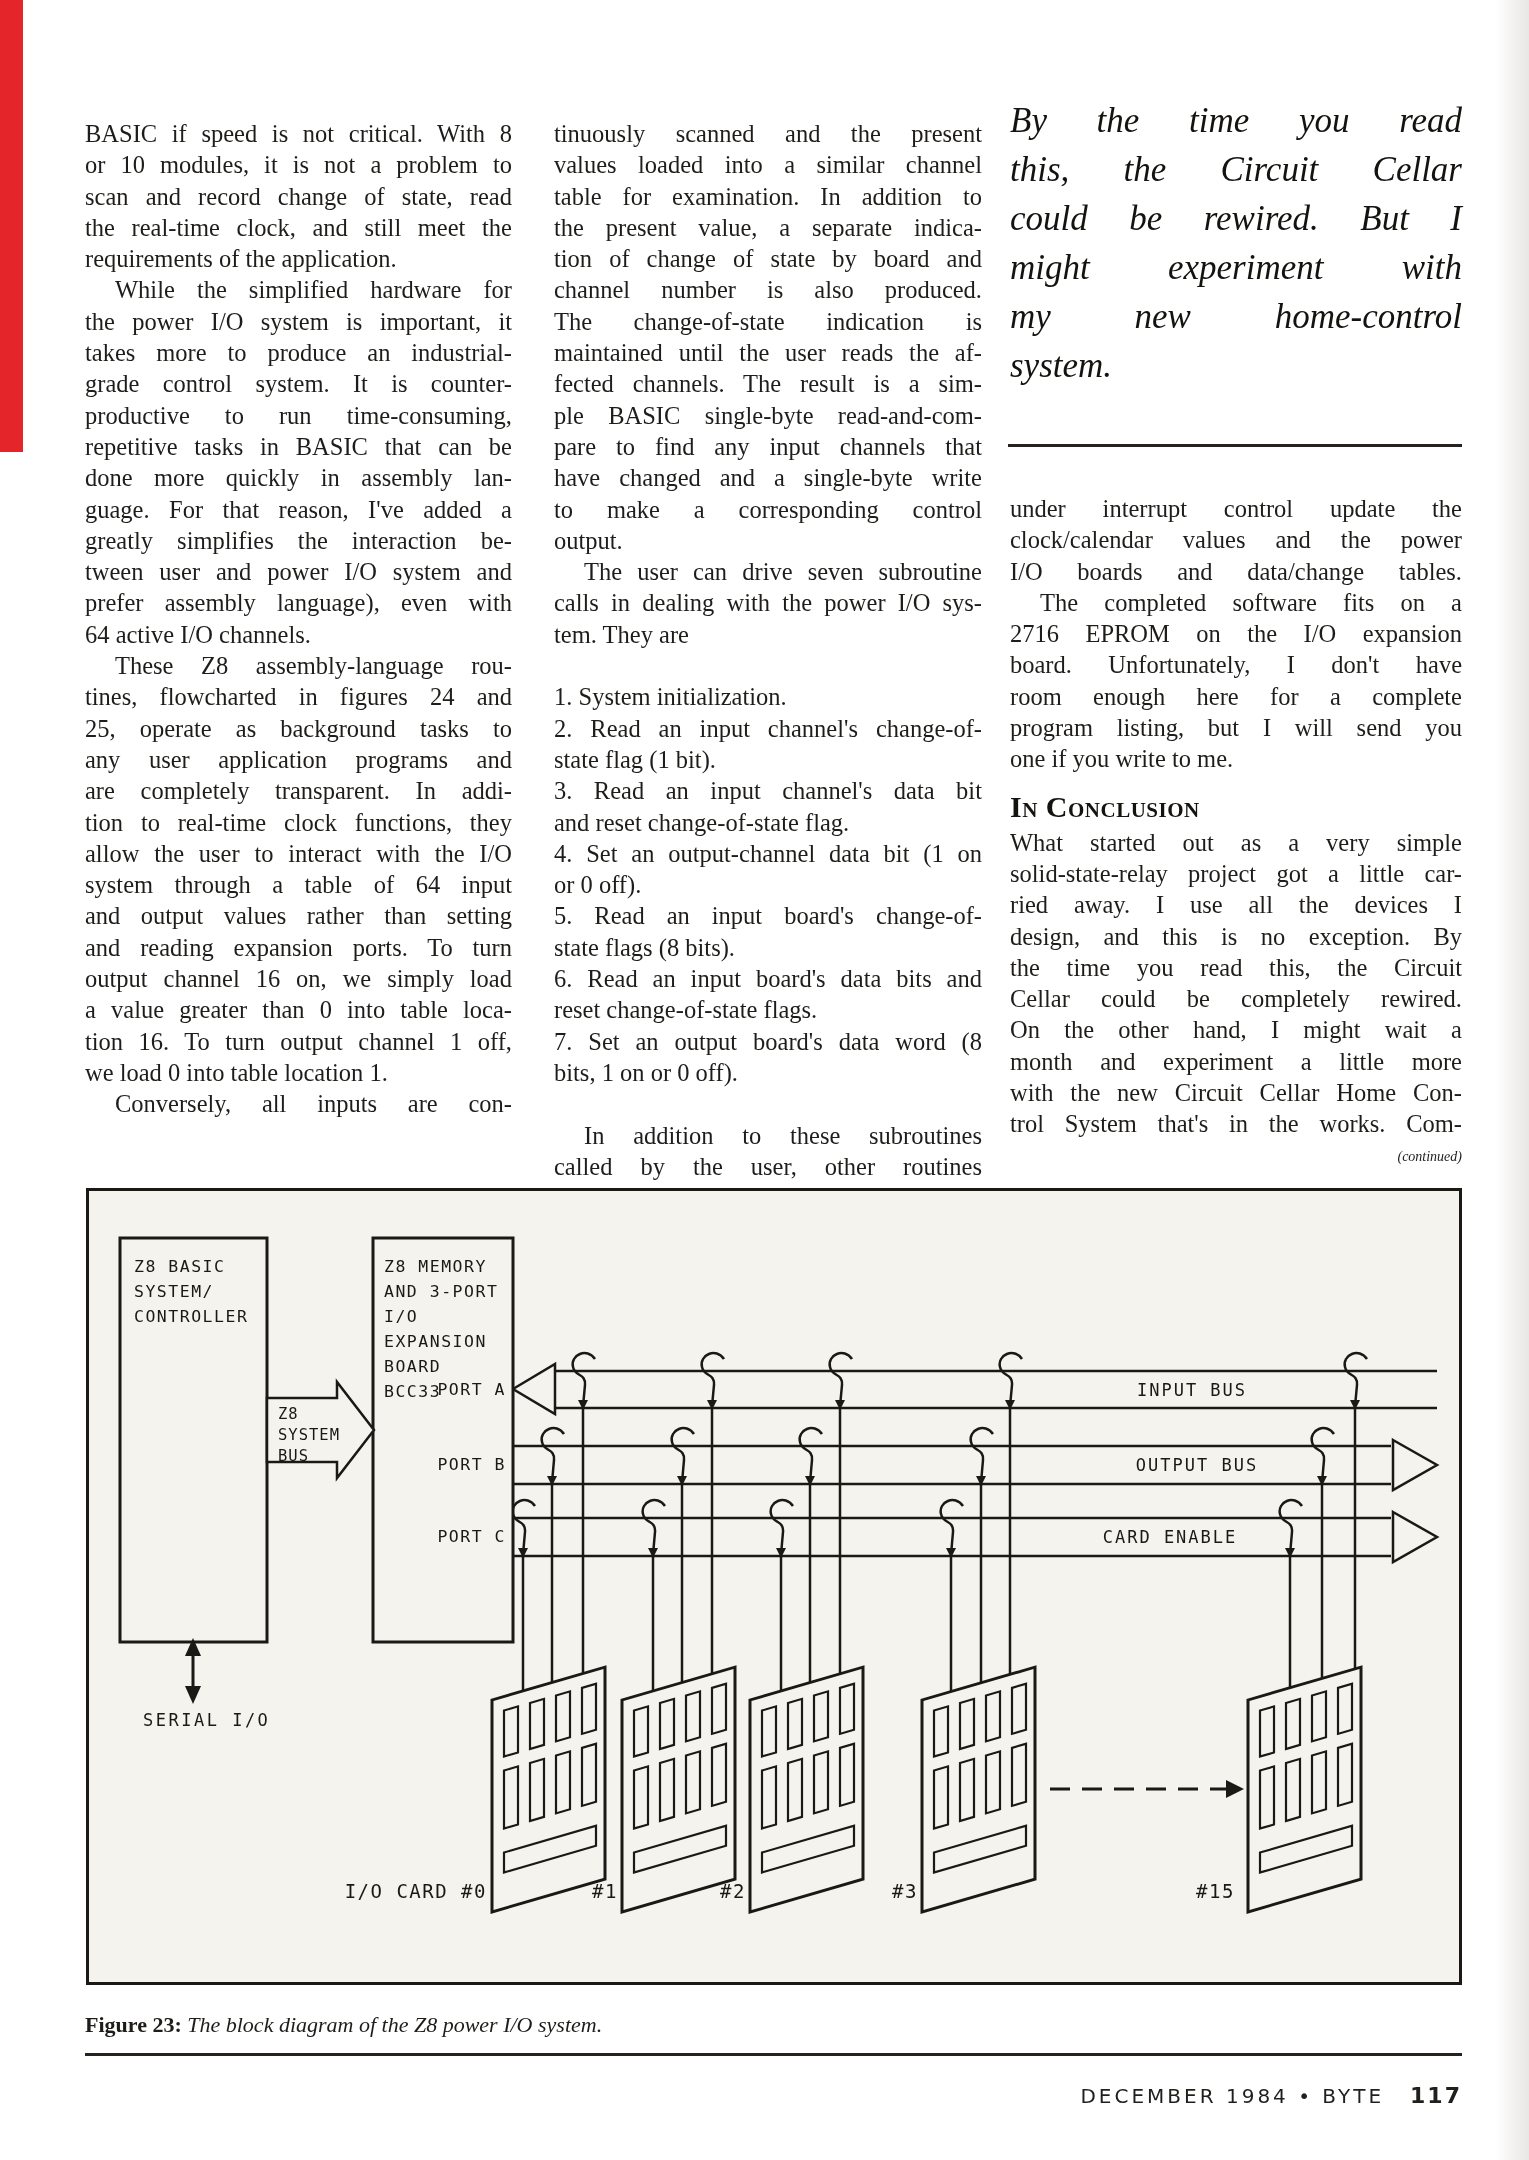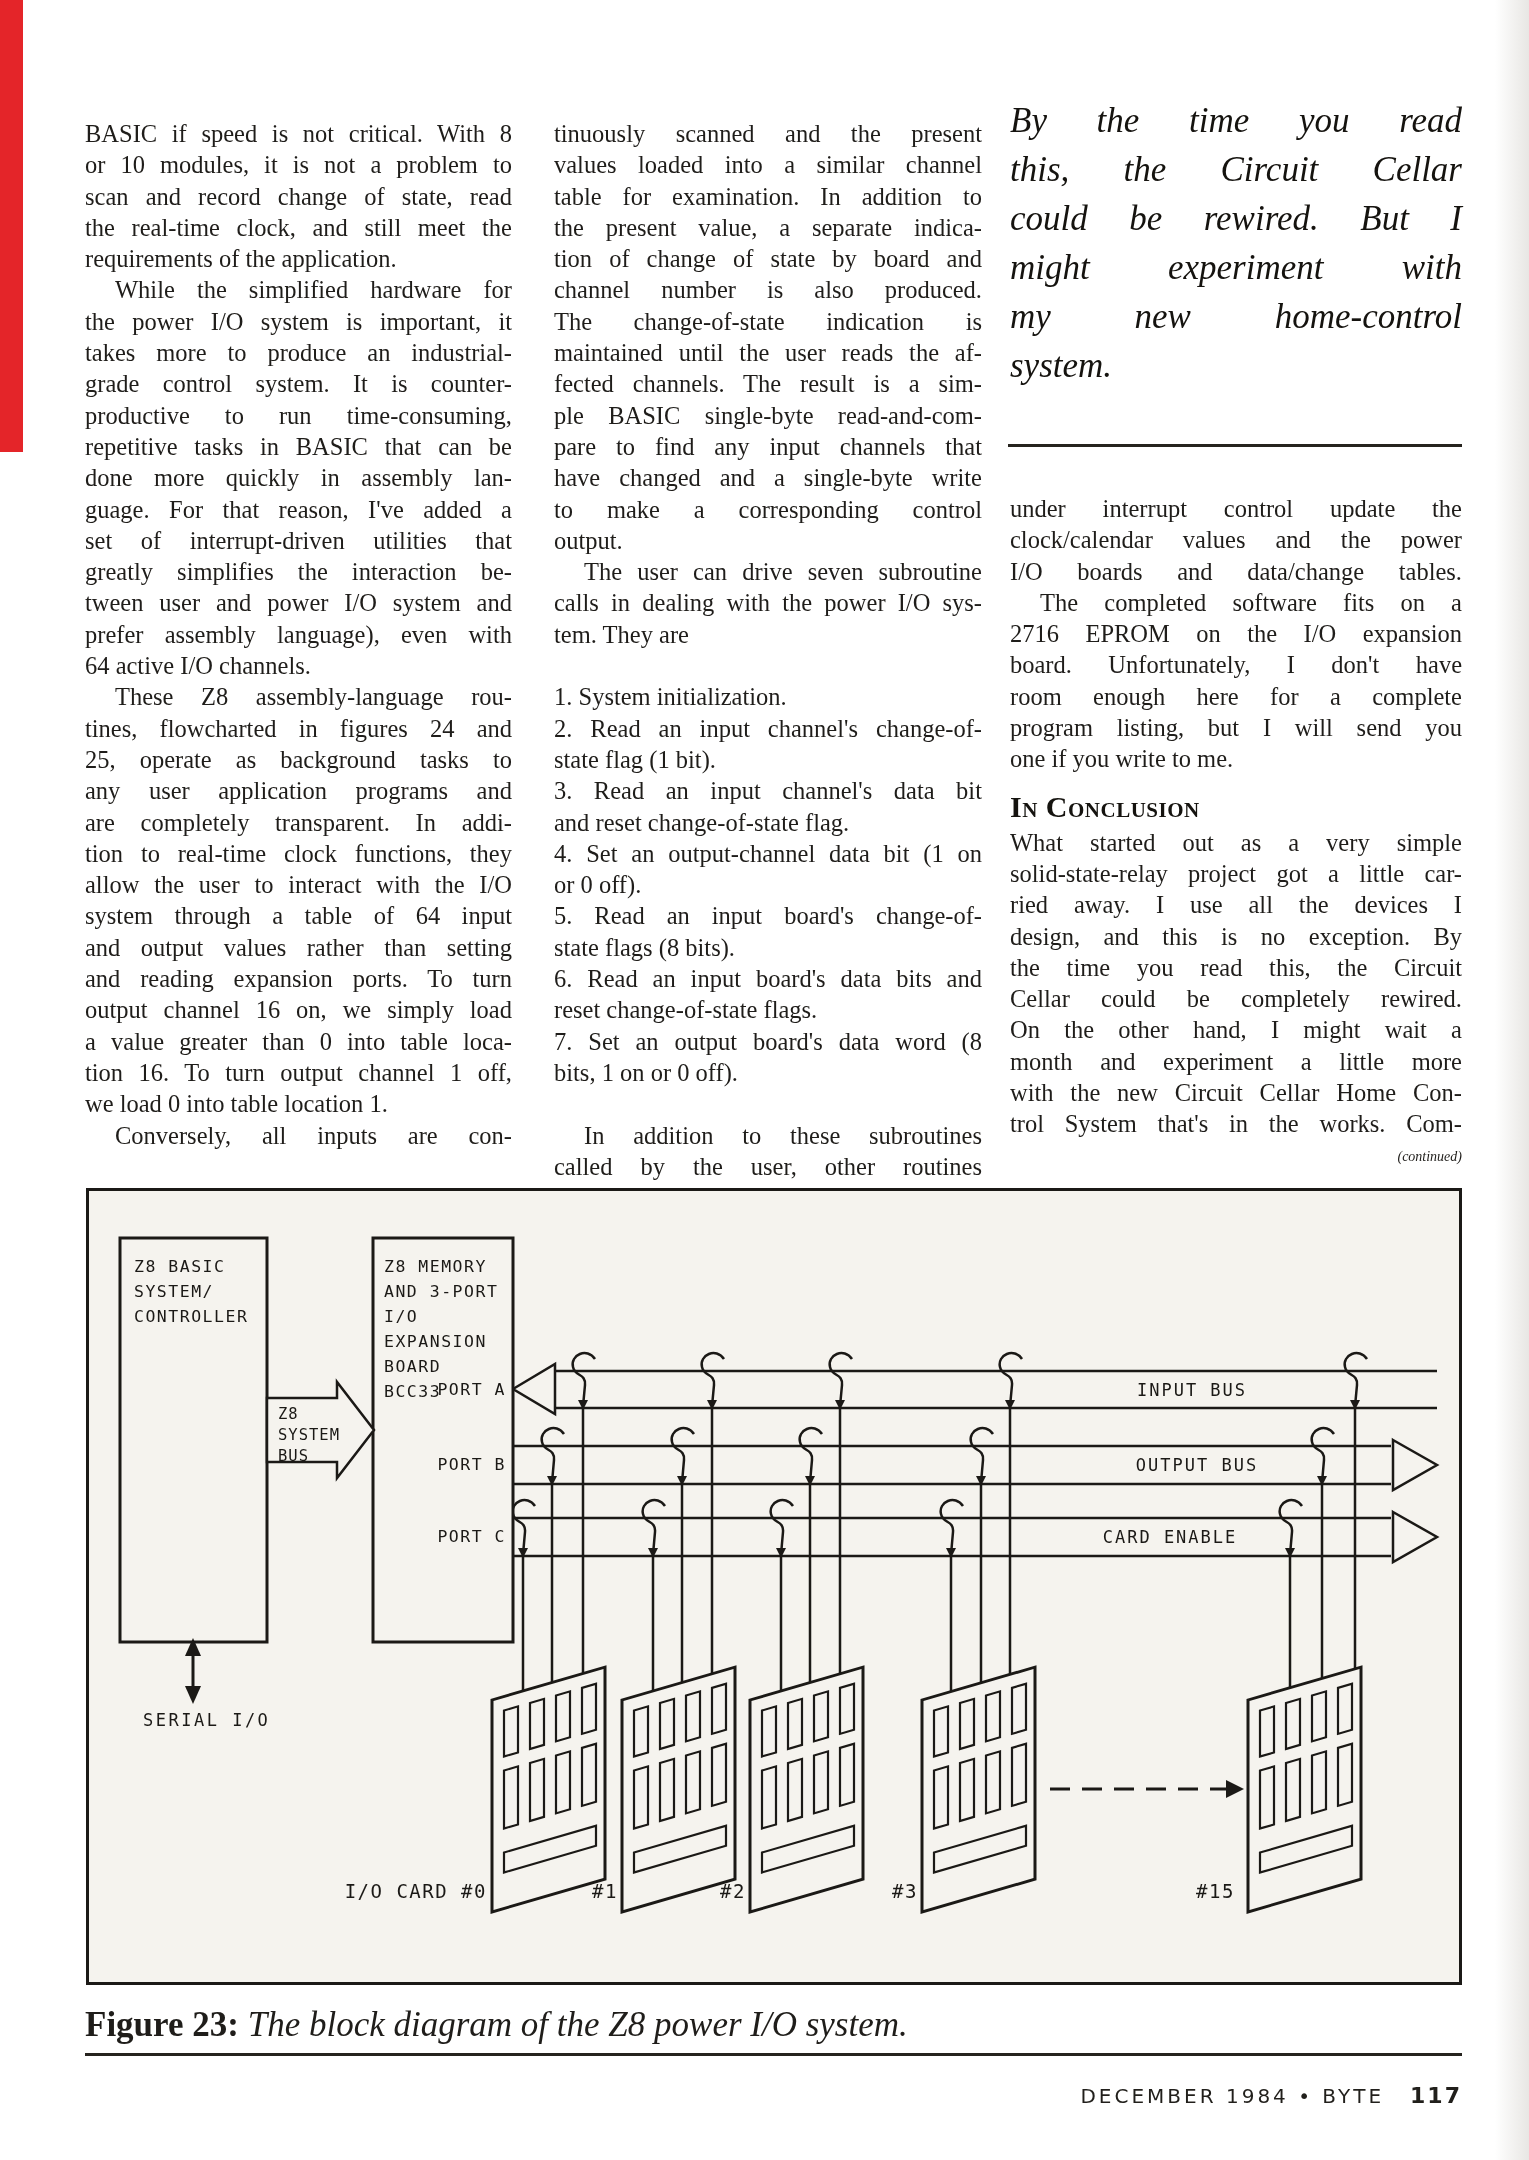--- a/index.html
+++ b/index.html
@@ -21,21 +21,21 @@
   .qline{font-style:italic;font-size:35px;line-height:49px;height:49px;text-align:justify;
          text-align-last:justify;color:#15130f;}
   .qline.nj{text-align-last:left;}
   #quote-rule{position:absolute;left:1008px;top:444px;width:454px;height:3px;background:#26231e;}
   #conclusion-heading{font-variant:small-caps;font-weight:700;font-size:30px;line-height:40px;height:40px;
          margin-top:12px;letter-spacing:0.5px;color:#15130f;}
   #continued{font-style:italic;font-size:14px;line-height:30px;text-align:right;margin-top:2px;}
   #figure-box{position:absolute;left:86px;top:1188px;width:1376px;height:797px;
          border:3px solid #1b1916;box-sizing:border-box;background:#f5f3ee;}
   #diagram{position:absolute;left:0;top:0;}
-  #caption{position:absolute;left:85px;top:2008px;width:1377px;font-size:35px;line-height:34px;}
+  #caption{position:absolute;left:85px;top:2008px;width:1377px;font-size:22px;line-height:34px;}
   #caption b{font-weight:700;font-style:normal;}
   #caption i{font-style:italic;}
   #caption-rule{position:absolute;left:85px;top:2053px;width:1377px;height:3px;background:#26231e;}
   #footer{position:absolute;left:860px;top:2083px;width:602px;text-align:right;
          font-family:"DejaVu Sans",sans-serif;font-size:20px;letter-spacing:3px;color:#211f1b;}
   #footer .pgnum{font-weight:700;font-size:22px;margin-left:26px;letter-spacing:2px;}
 </style>
 </head>
 <body>
 
@@ -49,21 +49,20 @@
       <div class="bline">the real-time clock, and still meet the</div>
       <div class="bline nj">requirements of the application.</div>
       <div class="bline ind">While the simplified hardware for</div>
       <div class="bline">the power I/O system is important, it</div>
       <div class="bline">takes more to produce an industrial-</div>
       <div class="bline">grade control system. It is counter-</div>
       <div class="bline">productive to run time-consuming,</div>
       <div class="bline">repetitive tasks in BASIC that can be</div>
       <div class="bline">done more quickly in assembly lan-</div>
       <div class="bline">guage. For that reason, I've added a</div>
-      <div class="bline">set of interrupt-driven utilities that</div>
       <div class="bline">greatly simplifies the interaction be-</div>
       <div class="bline">tween user and power I/O system and</div>
       <div class="bline">prefer assembly language), even with</div>
       <div class="bline nj">64 active I/O channels.</div>
       <div class="bline ind">These Z8 assembly-language rou-</div>
       <div class="bline">tines, flowcharted in figures 24 and</div>
       <div class="bline">25, operate as background tasks to</div>
       <div class="bline">any user application programs and</div>
       <div class="bline">are completely transparent. In addi-</div>
       <div class="bline">tion to real-time clock functions, they</div>

